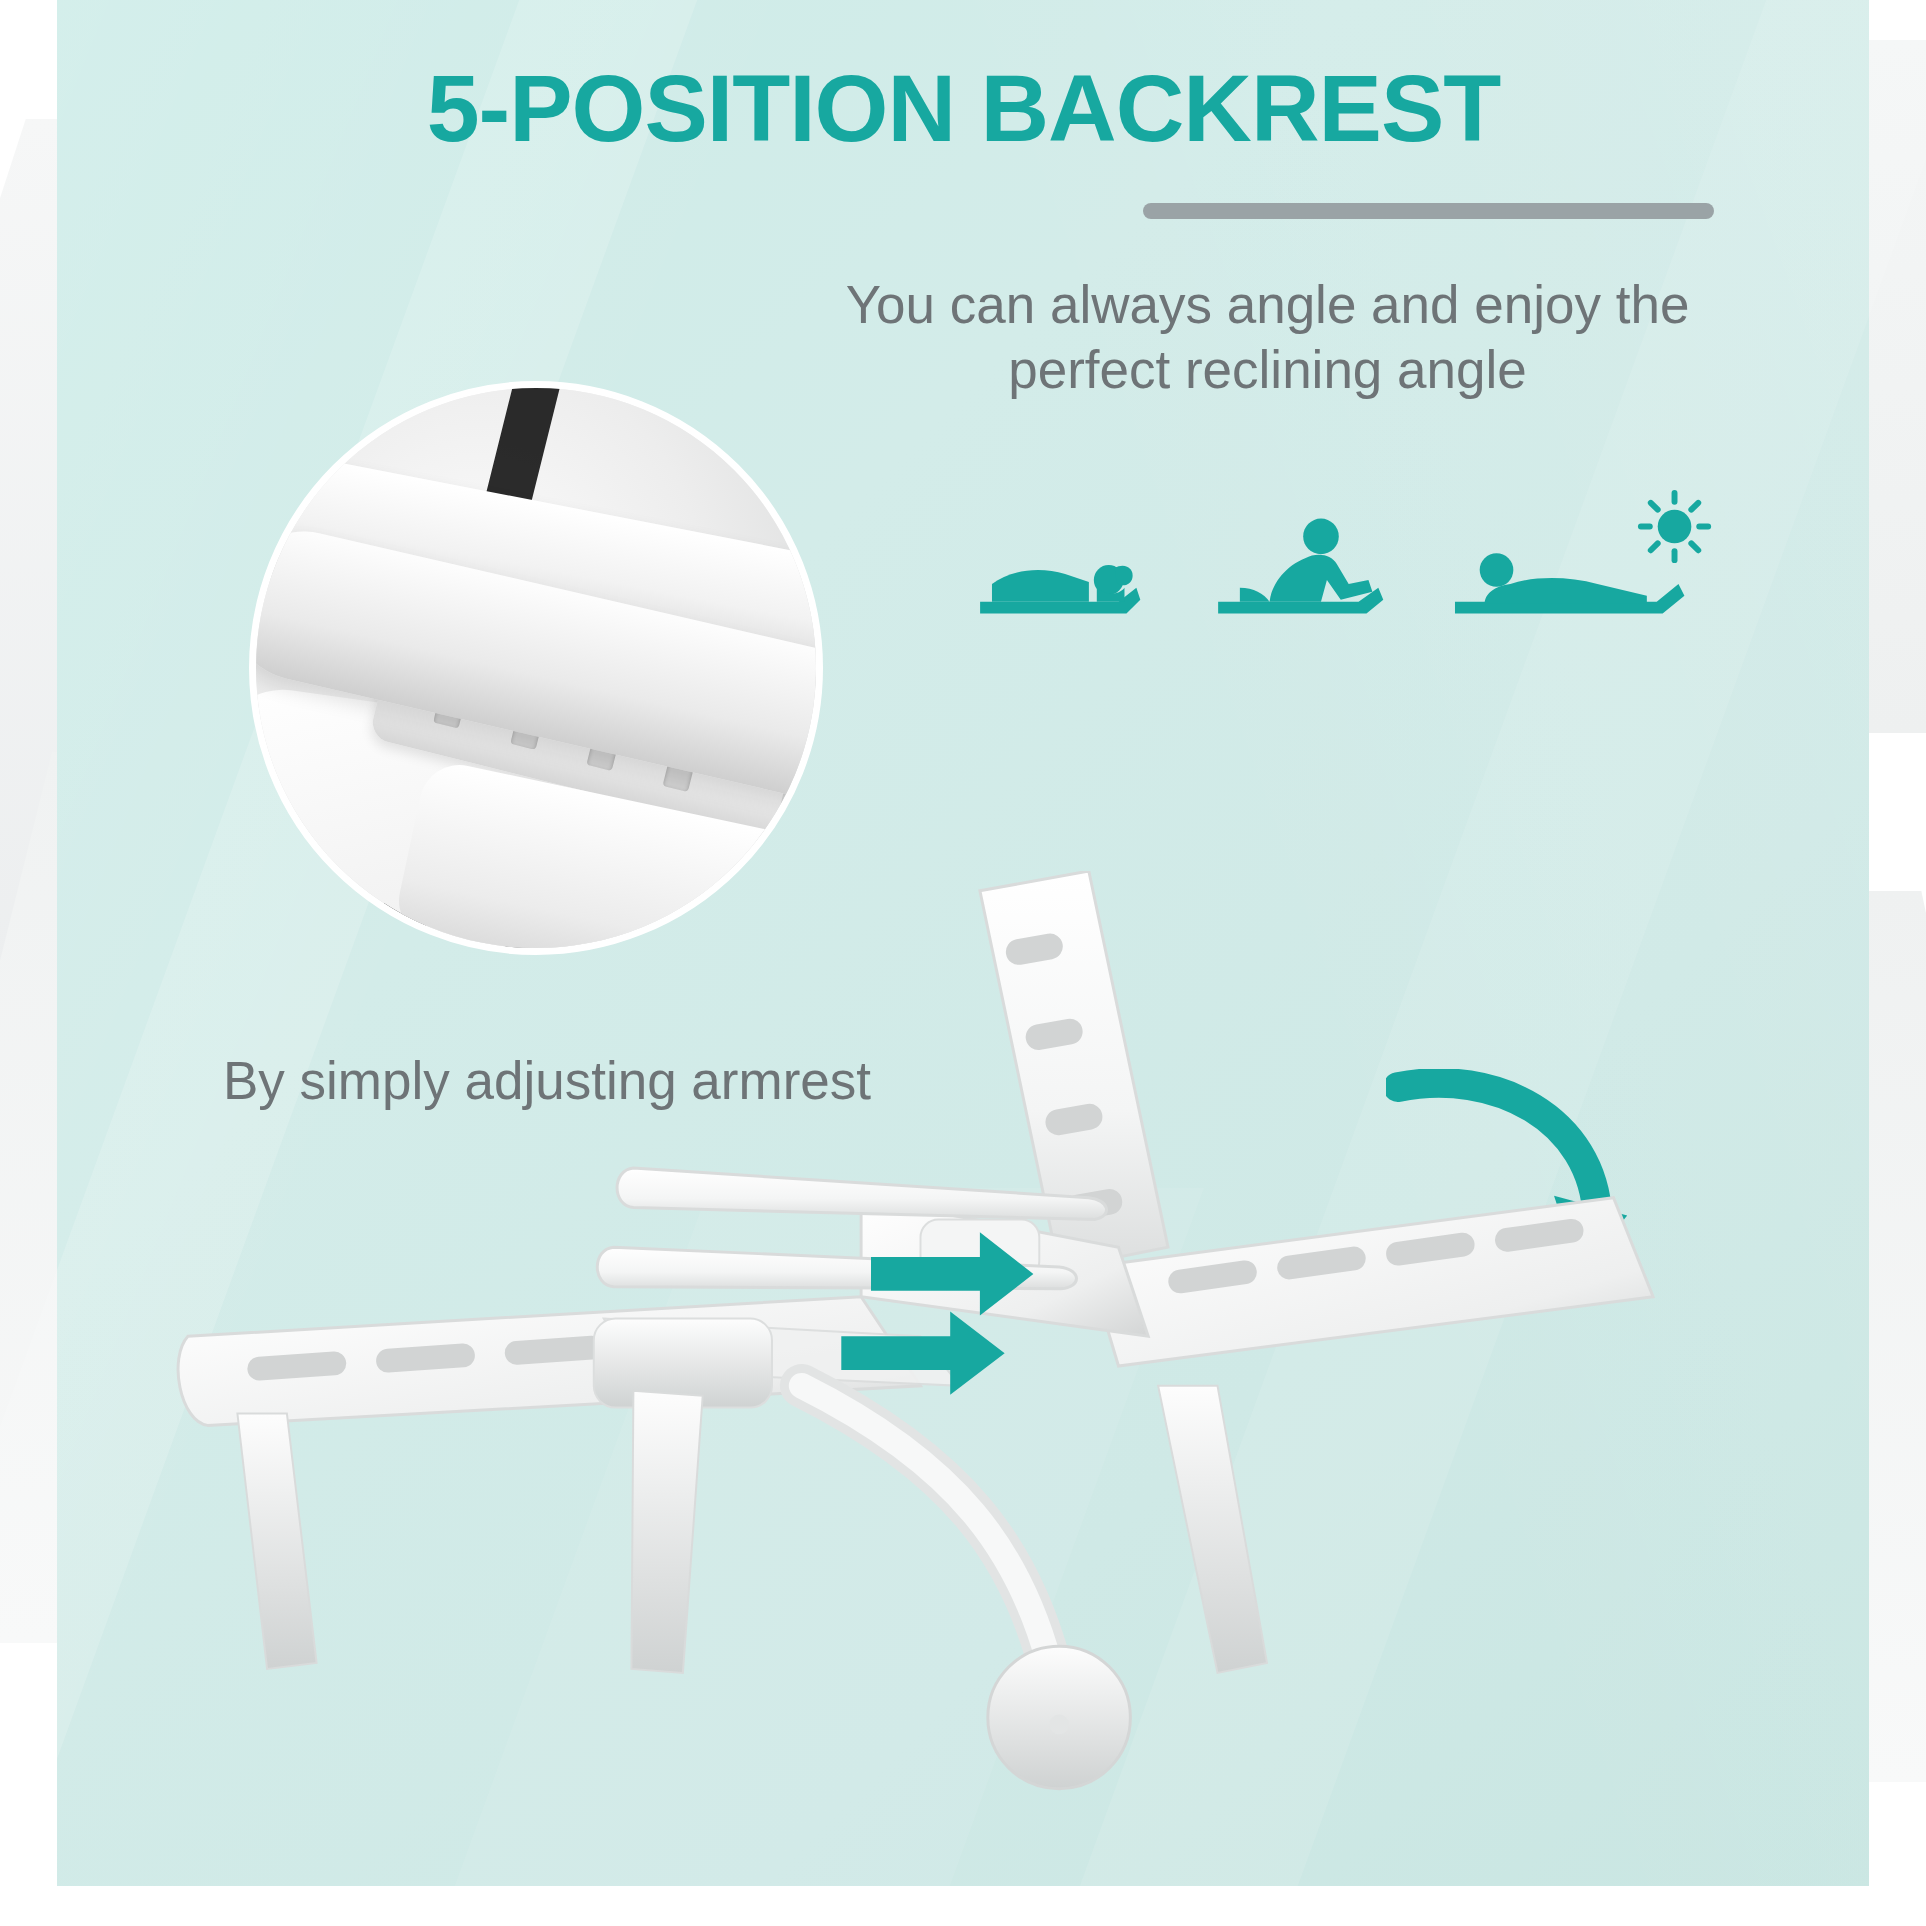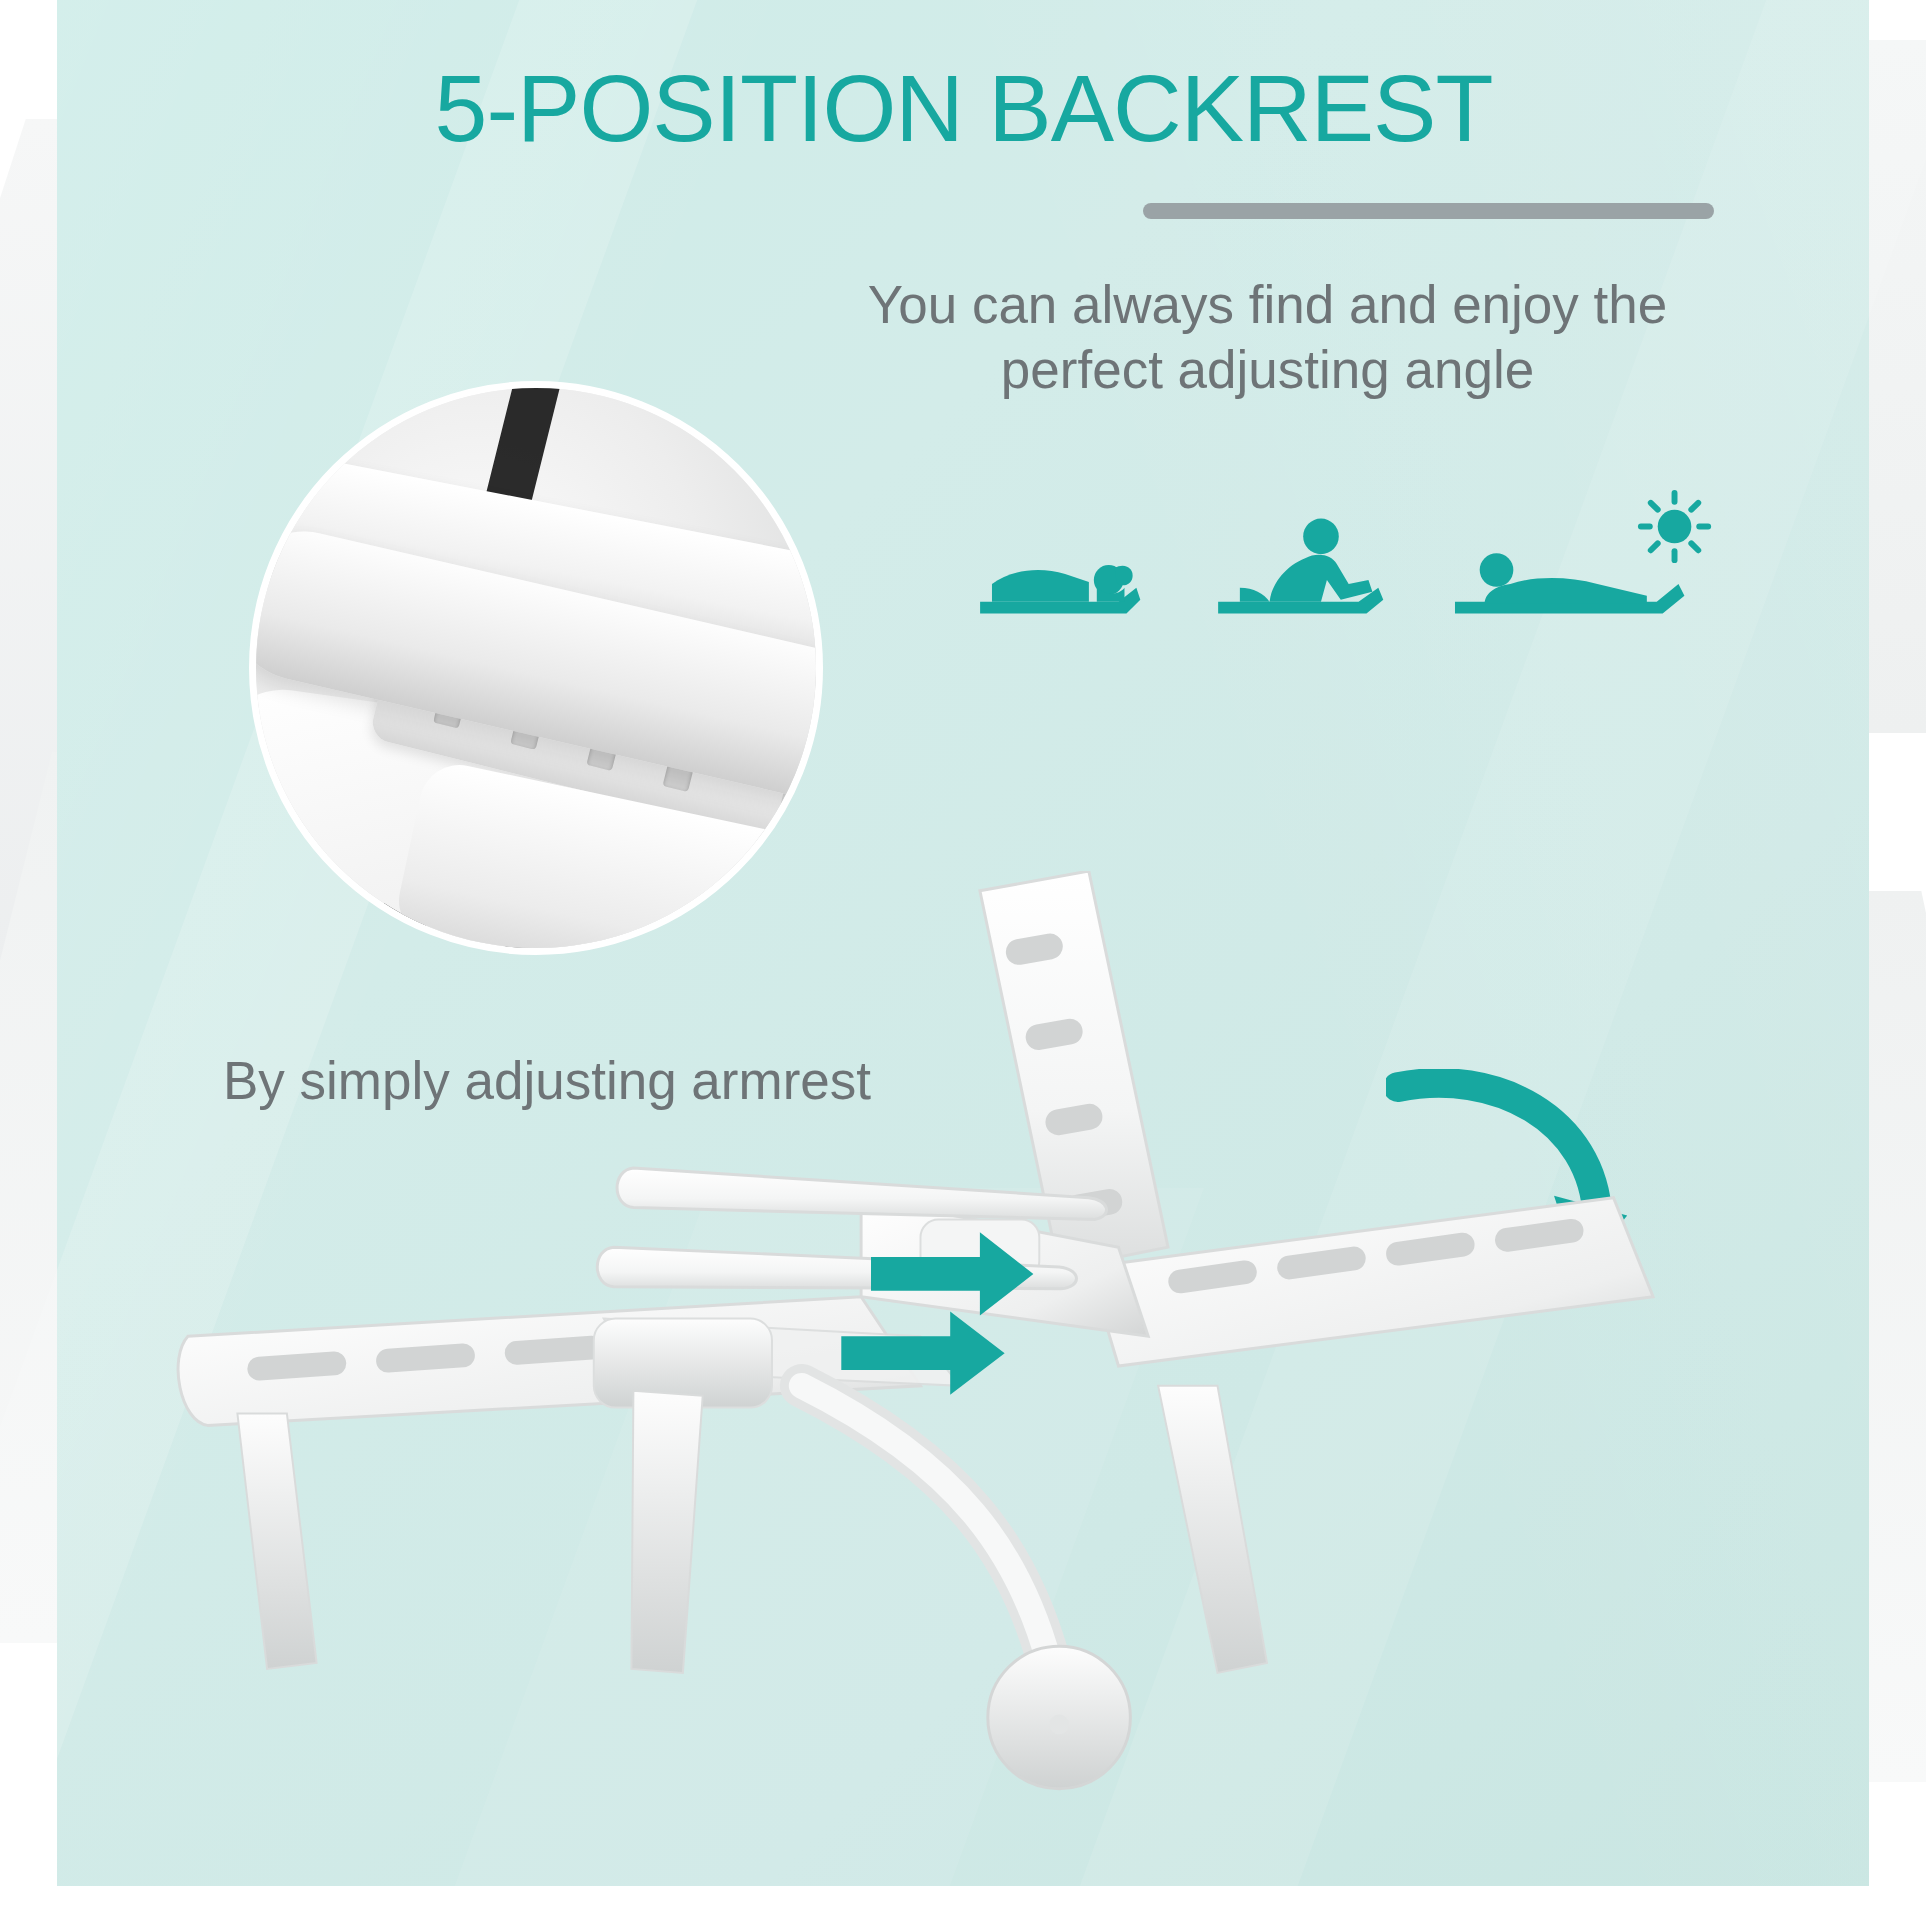--- a/index.html
+++ b/index.html
@@ -78,21 +78,21 @@
 
   
   .title {
     position: absolute;
     left: 0;
     top: 59px;
     width: 1927px;
     text-align: center;
     color: #17a8a0;
     font-size: 95px;
-    font-weight: normal;
+    font-weight: bold;
     letter-spacing: -1px;
     line-height: 1.05;
     font-family: "Liberation Sans", sans-serif;
   }
 
   .rule {
     position: absolute;
     left: 1143px;
     top: 203px;
     width: 571px;
@@ -260,21 +260,21 @@
   <div class="panel">
     <div class="streak" style="left:119px; top:0; width:178px; height:1886px;"></div>
     <div class="streak" style="left:1366px; top:0; width:218px; height:1886px; background:rgba(255,255,255,0.10);"></div>
     <div class="streak" style="left:515px; top:1188px; width:495px; height:752px; background:rgba(255,255,255,0.08);"></div>
   </div>
 
   <div class="title">5-POSITION BACKREST</div>
 
   <div class="rule"></div>
 
-  <div class="subtitle">You can always find and enjoy the perfect adjusting angle</div>
+  <div class="subtitle">You can always angle and enjoy the perfect reclining angle</div>
 
   <div class="circle-photo">
     <div class="cp-bg"></div>
     <div class="cp-dark-band"></div>
     <div class="cp-dark-band2"></div>
     <div class="cp-seat"></div>
     <div class="cp-armrest"></div>
     <div class="cp-notchbar">
       <div class="cp-notch" style="left:59px; top:30px;"></div>
       <div class="cp-notch" style="left:139px; top:32px;"></div>

